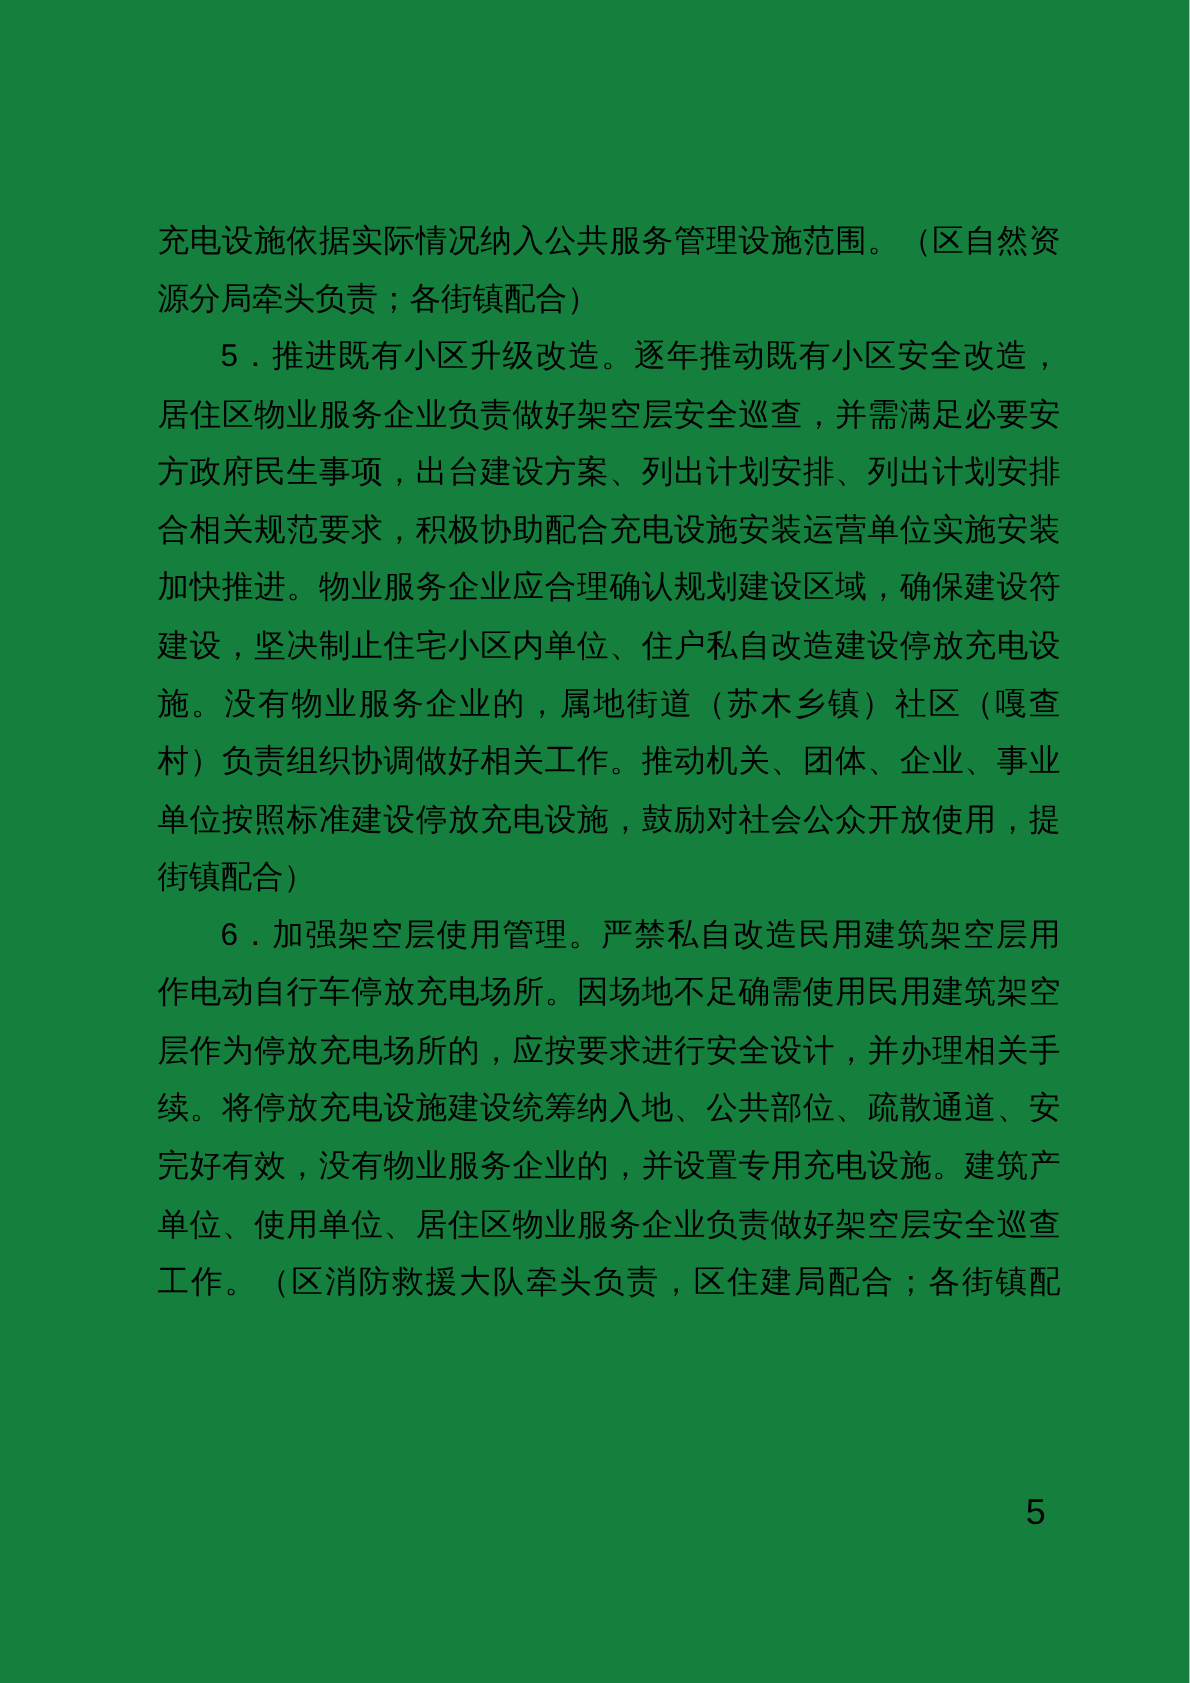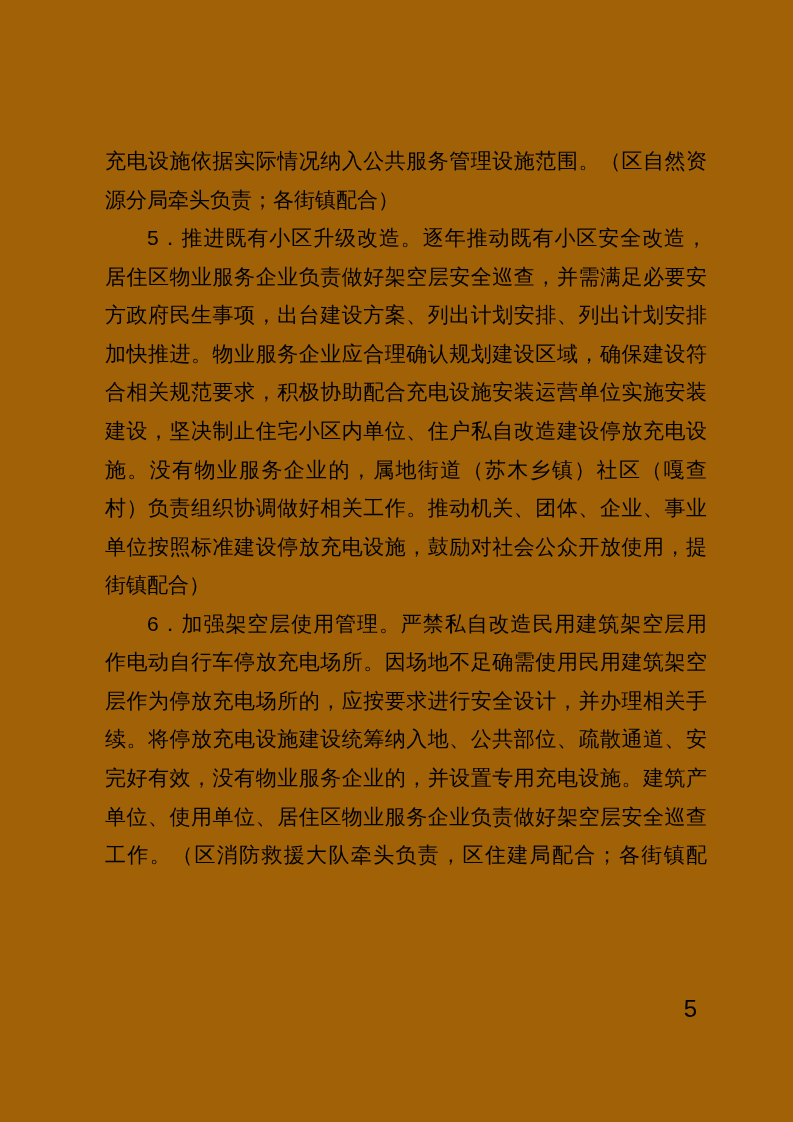--- a/index.html
+++ b/index.html
@@ -1,21 +1,21 @@
 <!DOCTYPE html>
 <html><head>
 <meta charset="utf-8">
 <style>
   * { margin: 0; padding: 0; box-sizing: border-box; }
   html, body { background: #ffffff; }
   .page {
     position: relative;
     width: 793px;
     height: 1122px;
-    background: #a16207;
+    background: #15803d;
     overflow: hidden;
     font-family: "Liberation Sans", "DejaVu Sans", sans-serif;
     color: #000000;
   }
   .text-block {
     position: absolute;
     left: 105px;
     top: 142px;
     width: 602px;
     font-size: 21px;
@@ -46,22 +46,22 @@
 </head>
 <body>
 
 <div class="page">
   <div class="text-block" id="text-block">
       <div class="text-line">充电设施依据实际情况纳入公共服务管理设施范围。（区自然资</div>
       <div class="text-line para-last">源分局牵头负责；各街镇配合）</div>
       <div class="text-line indent">5．推进既有小区升级改造。逐年推动既有小区安全改造，</div>
       <div class="text-line">居住区物业服务企业负责做好架空层安全巡查，并需满足必要安</div>
       <div class="text-line">方政府民生事项，出台建设方案、列出计划安排、列出计划安排</div>
+      <div class="text-line">合相关规范要求，积极协助配合充电设施安装运营单位实施安装</div>
       <div class="text-line">加快推进。物业服务企业应合理确认规划建设区域，确保建设符</div>
-      <div class="text-line">合相关规范要求，积极协助配合充电设施安装运营单位实施安装</div>
       <div class="text-line">建设，坚决制止住宅小区内单位、住户私自改造建设停放充电设</div>
       <div class="text-line">施。没有物业服务企业的，属地街道（苏木乡镇）社区（嘎查</div>
       <div class="text-line">村）负责组织协调做好相关工作。推动机关、团体、企业、事业</div>
       <div class="text-line">单位按照标准建设停放充电设施，鼓励对社会公众开放使用，提</div>
       <div class="text-line para-last">街镇配合）</div>
       <div class="text-line indent">6．加强架空层使用管理。严禁私自改造民用建筑架空层用</div>
       <div class="text-line">作电动自行车停放充电场所。因场地不足确需使用民用建筑架空</div>
       <div class="text-line">层作为停放充电场所的，应按要求进行安全设计，并办理相关手</div>
       <div class="text-line">续。将停放充电设施建设统筹纳入地、公共部位、疏散通道、安</div>
       <div class="text-line">完好有效，没有物业服务企业的，并设置专用充电设施。建筑产权</div>

